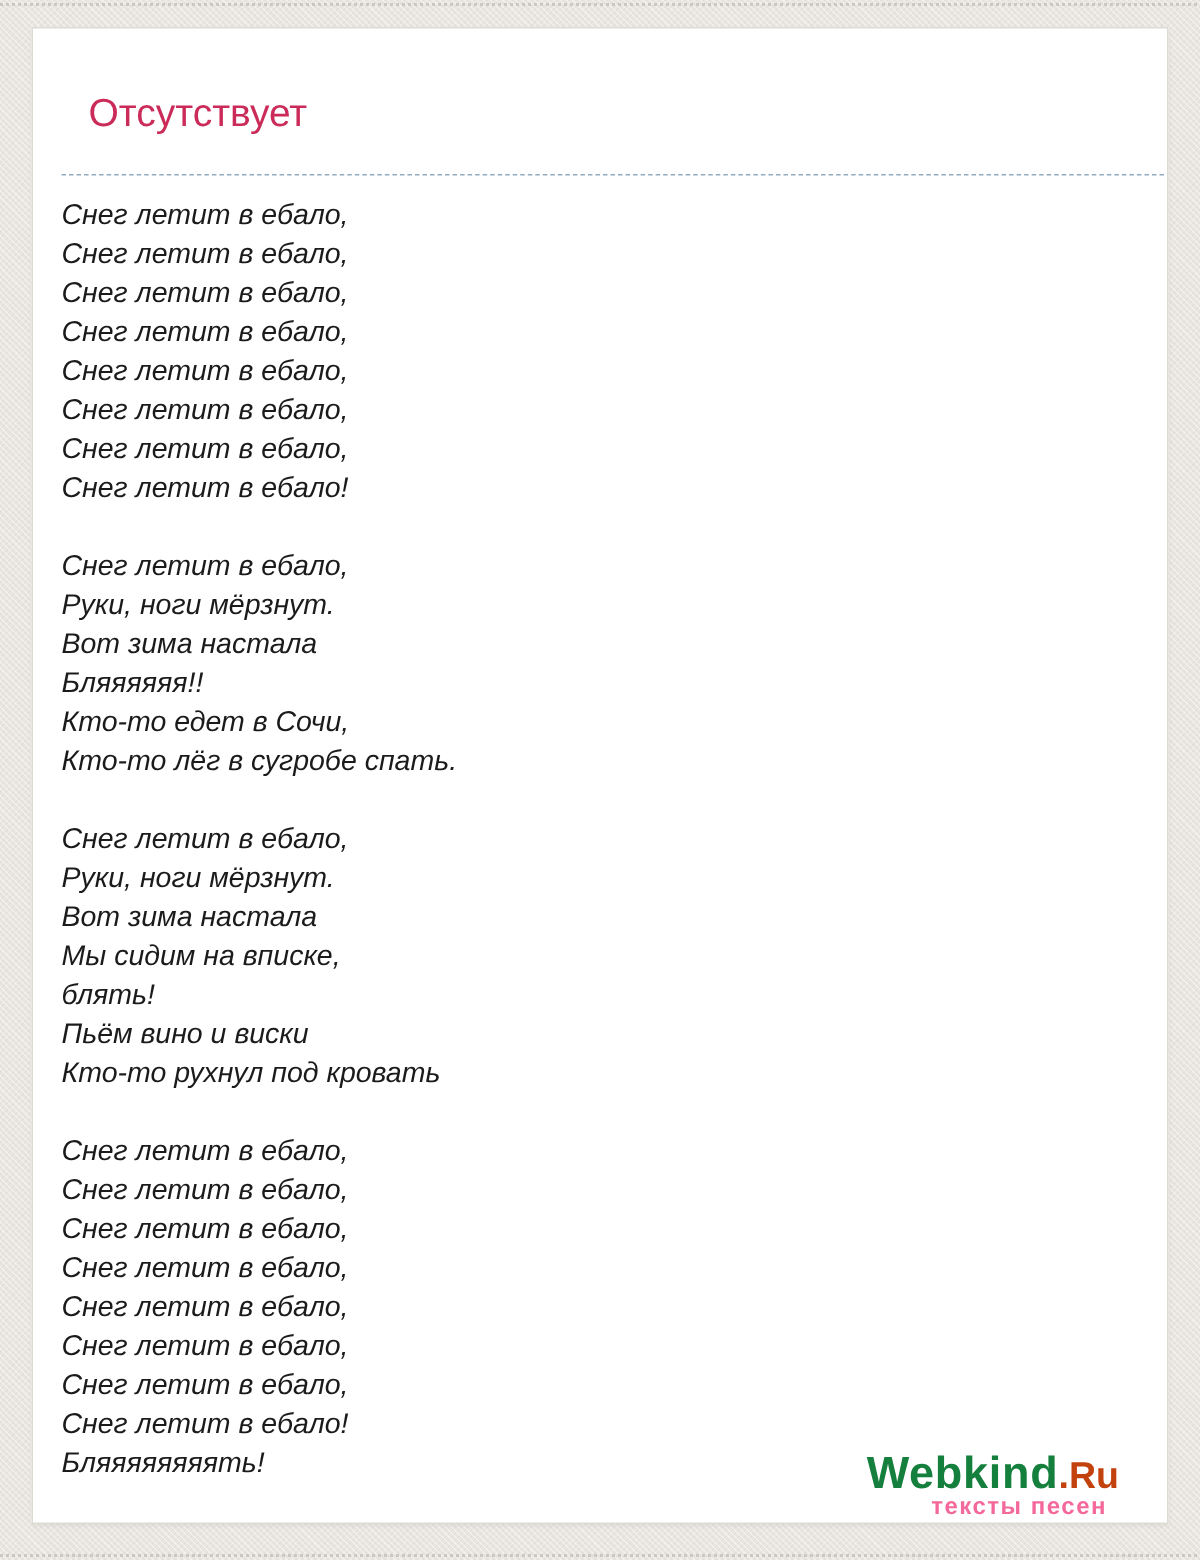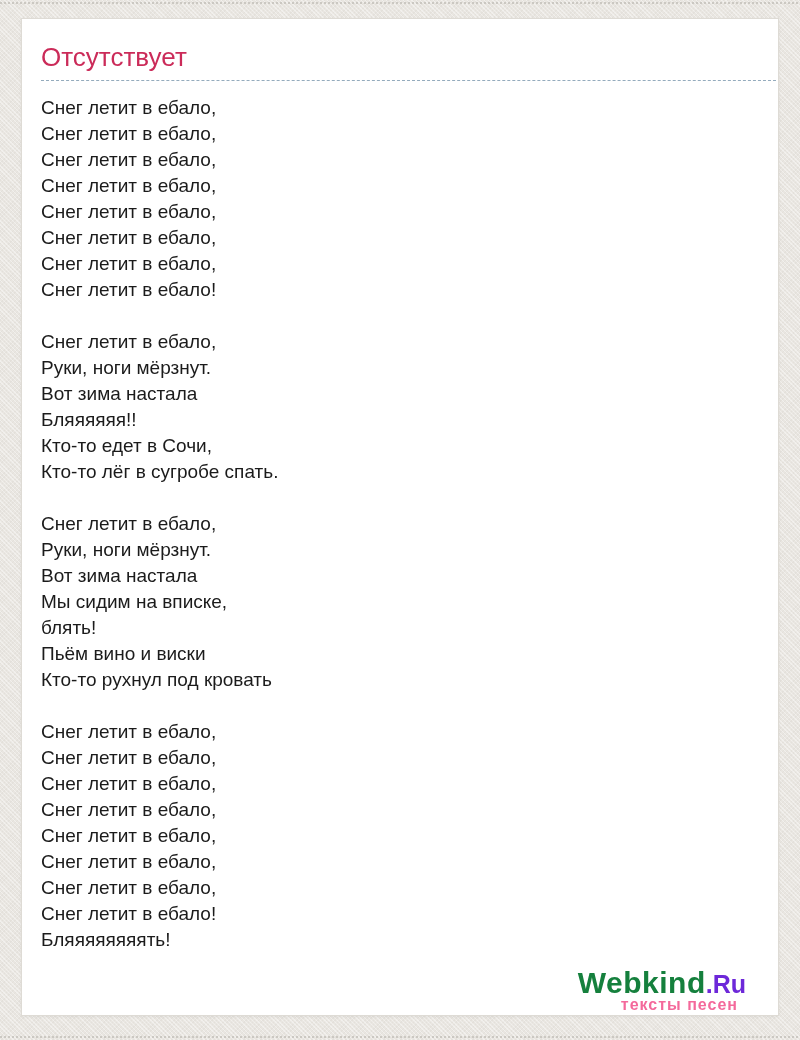--- a/index.html
+++ b/index.html
@@ -45,21 +45,21 @@
     box-sizing: border-box;
     padding: 24px 0 0 19px;
   }
 
   .song-header {
     padding-bottom: 9px;
     border-bottom: 1px dashed #94abbd;
     margin-right: 2px;
   }
   .song-title {
-    margin: 0;
+    margin: 18px;
     font-size: 26px;
     font-weight: 400;
     line-height: 28px;
     color: #cb2b59;
   }
   .artist-line {
     margin-top: 4px;
     font-size: 17px;
     line-height: 19px;
     color: #2b2b2b;
@@ -69,42 +69,42 @@
     text-decoration: none;
     cursor: pointer;
   }
 
   .lyrics {
     margin-top: 14px;
     font-size: 19px;
     line-height: 26px;
     color: #1b1b1b;
   }
-  .stanza { margin: 0 0 26px 0; }
+  .stanza { margin: 0 0 26px 0; font-style: italic; }
   .line { white-space: pre; }
 
   .logo {
     position: absolute;
     right: 32px;
     bottom: 3px;
     text-align: right;
     line-height: 1;
     cursor: pointer;
   }
   .logo-word {
     font-weight: 700;
     font-size: 30px;
     letter-spacing: 0.5px;
     color: #15803d;
     line-height: 30px;
   }
   .logo-suffix {
     font-weight: 700;
     font-size: 25px;
-    color: #6d28d9;
+    color: #c2410c;
   }
   .logo-tagline {
     font-weight: 700;
     font-size: 16px;
     line-height: 14px;
     letter-spacing: 1px;
     color: #f4699b;
     margin-top: 0px;
     padding-right: 8px;
   }

